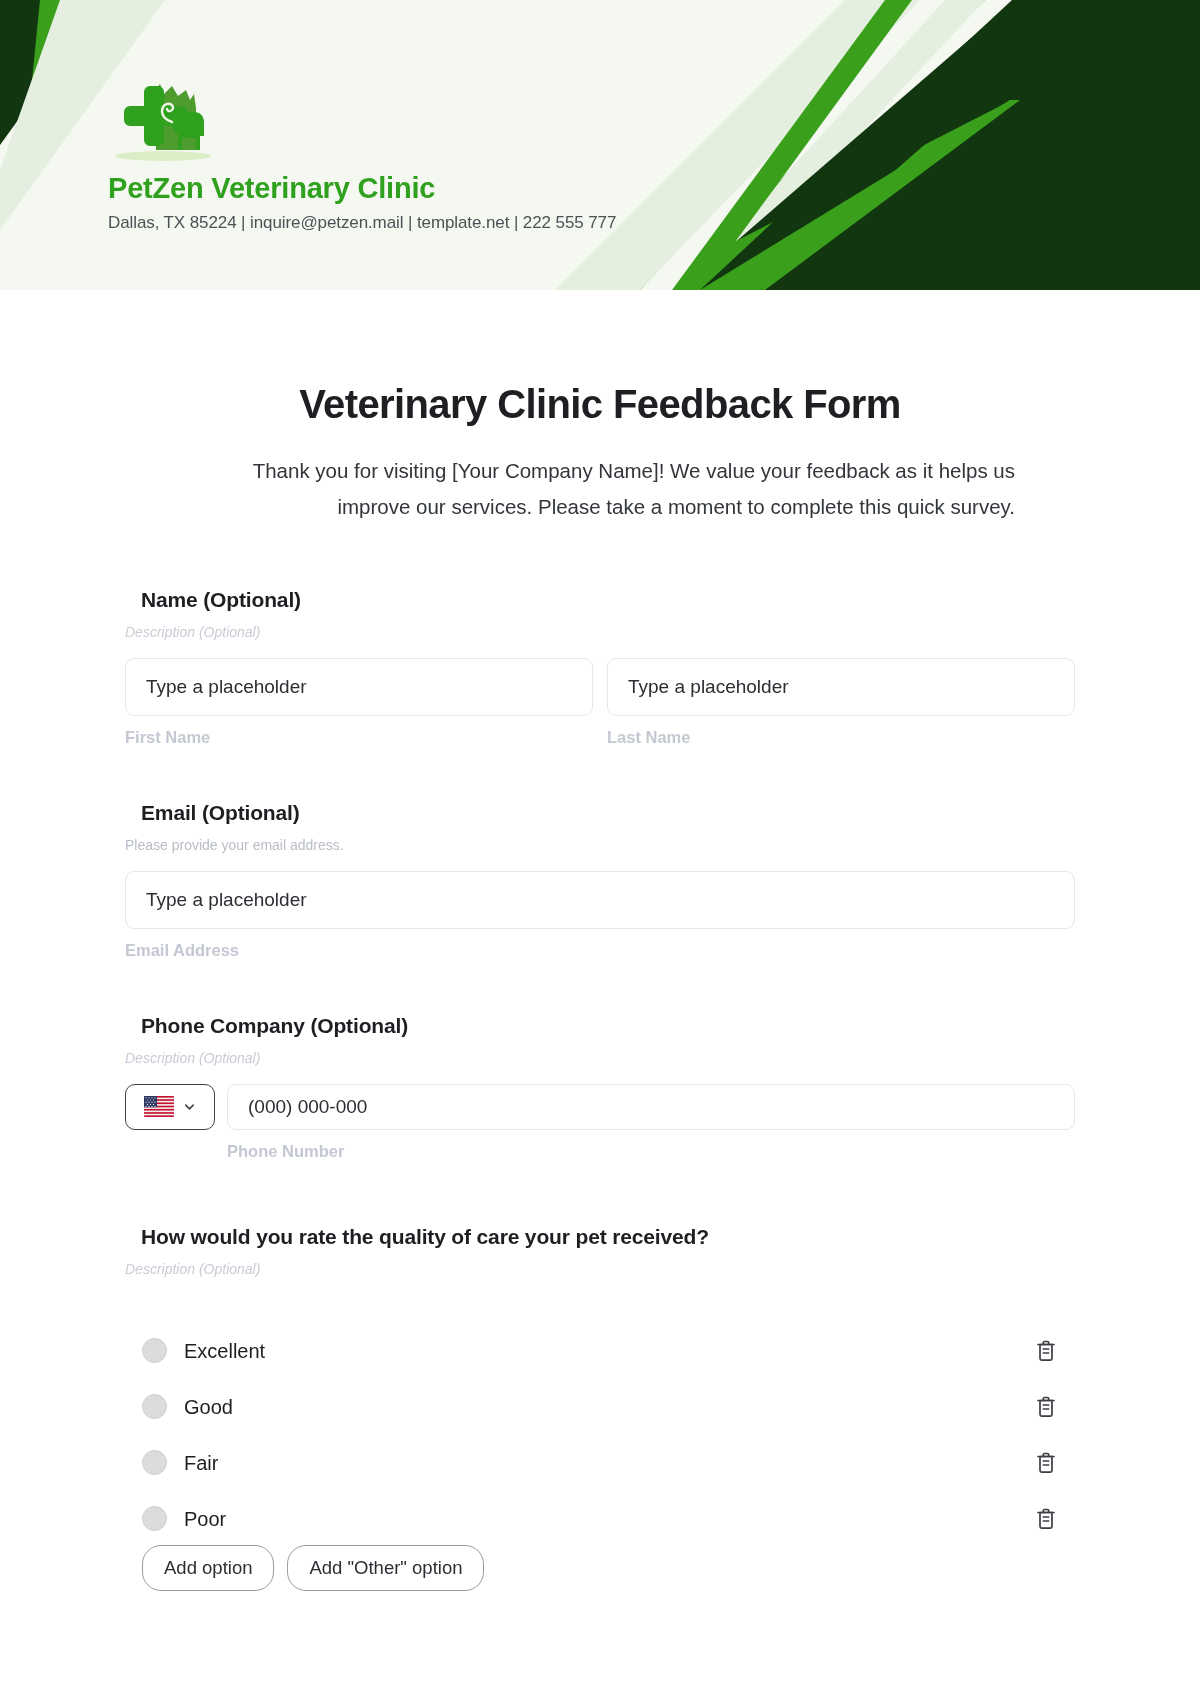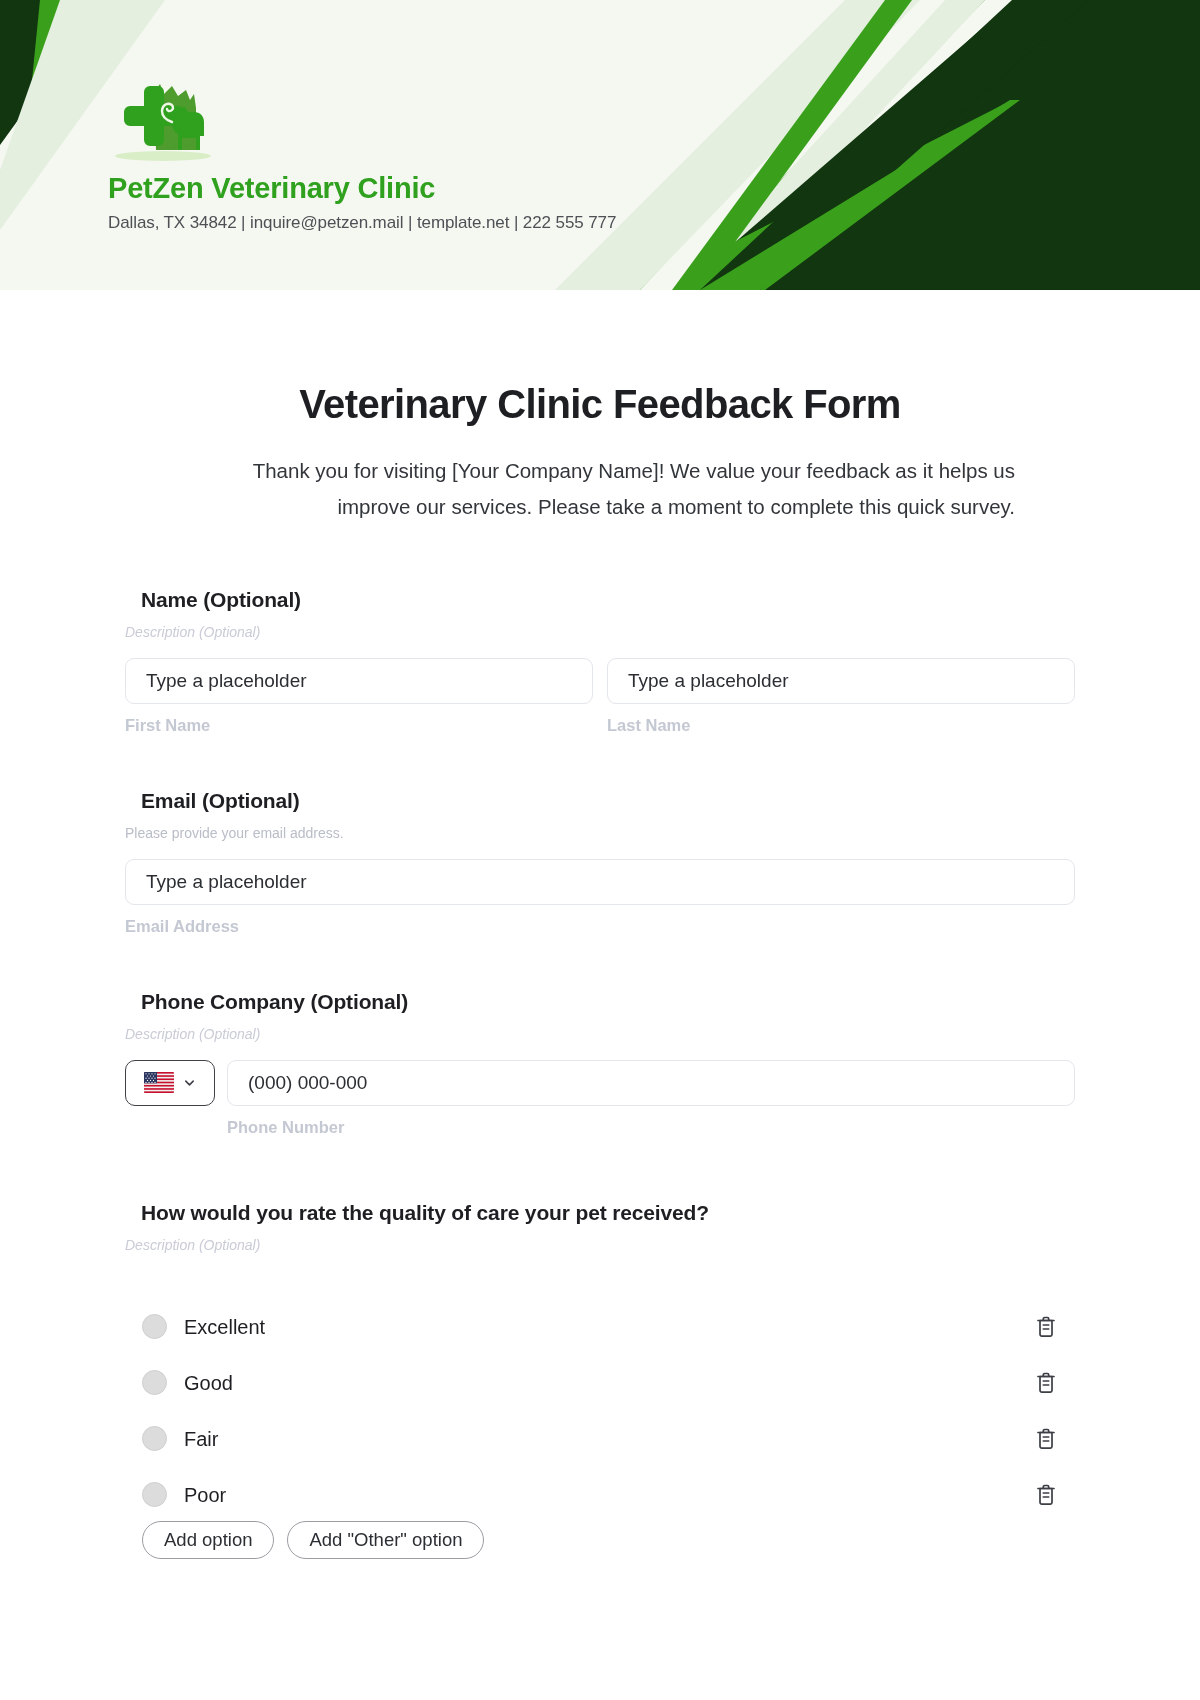--- a/index.html
+++ b/index.html
@@ -85,21 +85,21 @@
     color: #c9ccd6;
   }
   .field-desc.italic { font-style: italic; }
   .field-desc.solid { color: #b9bdc7; font-style: normal; }
 
   .row { display: flex; gap: 14px; margin-top: 18px; }
   .col { flex: 1 1 0; min-width: 0; }
 
   .input {
     width: 100%;
-    height: 46px;
+    height: 58px;
     border: 1px solid #e3e6ec;
     border-radius: 9px;
     background: #fff;
     padding: 0 20px;
     display: flex;
     align-items: center;
     font-size: 19px;
     color: #2b2e33;
     overflow: hidden;
     white-space: nowrap;
@@ -147,21 +147,21 @@
   .opt-label {
     margin-left: 17px;
     font-size: 20px;
     color: #1d1f23;
     flex: 1 1 auto;
   }
   .trash { width: 22px; height: 24px; display: block; flex: none; margin-right: 8px; }
 
   .btn-row { display: flex; gap: 13px; margin-top: 14px; padding-left: 17px; }
   .pill {
-    height: 38px;
+    height: 46px;
     border: 1px solid #9a9da3;
     border-radius: 19px;
     background: #fff;
     padding: 0 21px;
     display: inline-flex;
     align-items: center;
     font-size: 18.5px;
     color: #2b2e33;
     font-family: "Liberation Sans", sans-serif;
     white-space: nowrap;
@@ -201,21 +201,21 @@
       <path d="M22 28 h14 v-14 a6 6 0 0 1 6 -6 h8 a6 6 0 0 1 6 6 v14 h14 a6 6 0 0 1 6 6 v8 a6 6 0 0 1 -6 6 h-14 v14 a6 6 0 0 1 -6 6 h-8 a6 6 0 0 1 -6 -6 v-14 h-14 a6 6 0 0 1 -6 -6 v-8 a6 6 0 0 1 6 -6 z" fill="#2fa11e"></path>
 
       <path d="M72 34 L76 28 L80 34 L86 34 C92 34 96 38 96 44 L96 58 L92 58 L92 72 L88 72 L88 60 L74 60 L74 72 L70 72 L70 56 C66 54 64 50 64 46 L64 40 C64 36 68 34 72 34 Z" fill="#2fa11e"></path>
 
       <path d="M64 44 C58 42 54 38 54 33 C54 28 58 25 62 26 C65 27 66 30 64 32 C62 34 59 33 59 31" fill="none" stroke="#eef6e6" stroke-width="2.4" stroke-linecap="round"></path>
 
       <rect x="58" y="58" width="3" height="14" fill="#4e9c2e"></rect>
       <rect x="66" y="58" width="3" height="14" fill="#4e9c2e"></rect>
     </svg>
     <div class="brand-name">PetZen Veterinary Clinic</div>
-    <div class="brand-contact">Dallas, TX 34842 | inquire@petzen.mail | template.net | 222 555 777</div>
+    <div class="brand-contact">Dallas, TX 85224 | inquire@petzen.mail | template.net | 222 555 777</div>
   </div>
 </div>
 
 <div class="form-wrap">
 
   <div class="form-title">Veterinary Clinic Feedback Form</div>
   <div class="form-intro">Thank you for visiting [Your Company Name]! We value your feedback as it helps us improve our services. Please take a moment to complete this quick survey.</div>
 
   <div class="field-block first">
     <div class="field-label">Name (Optional)</div>

